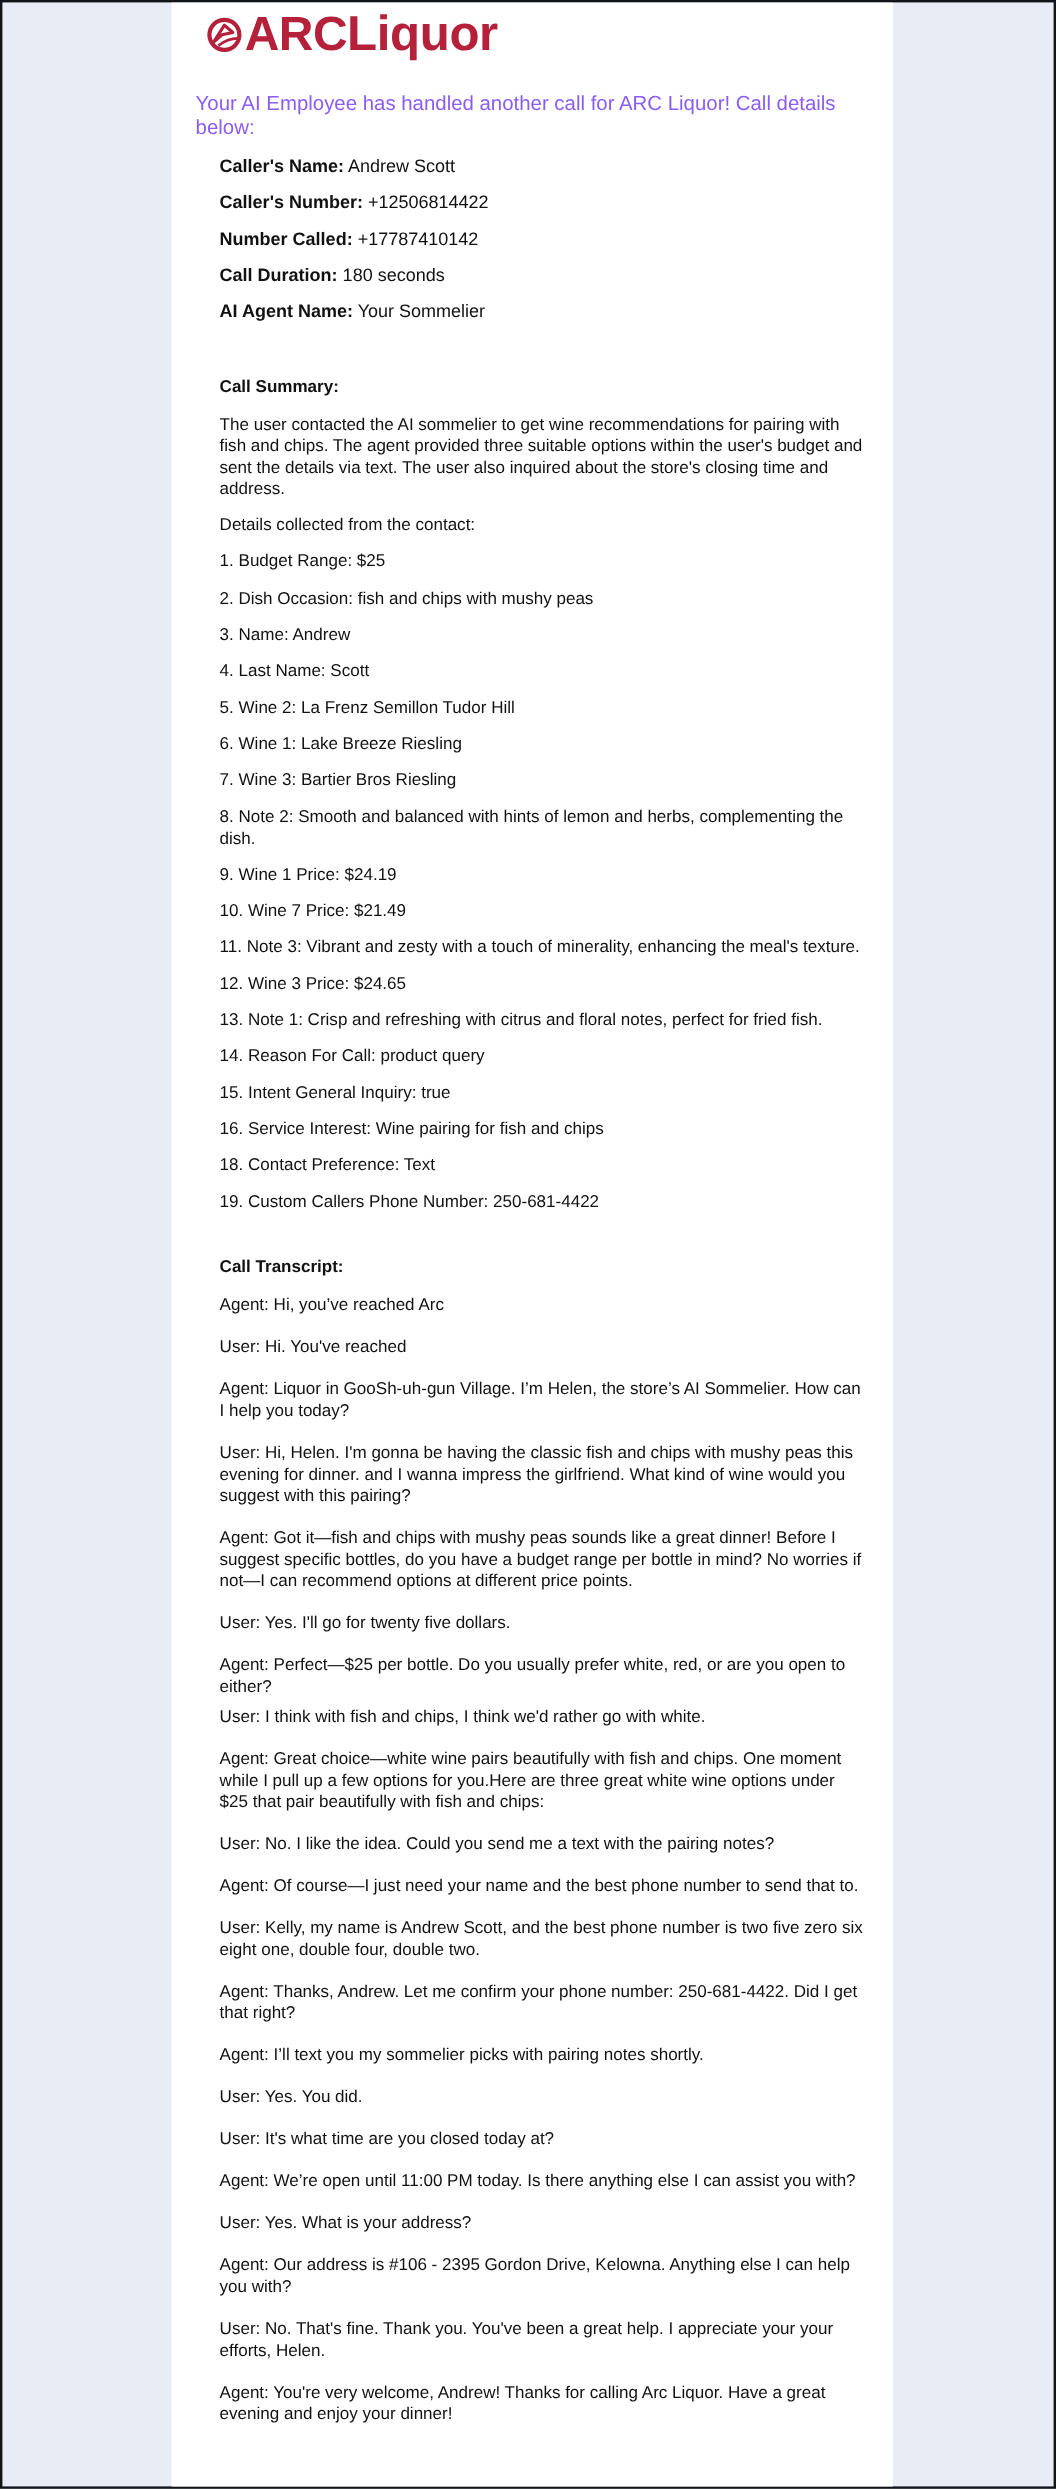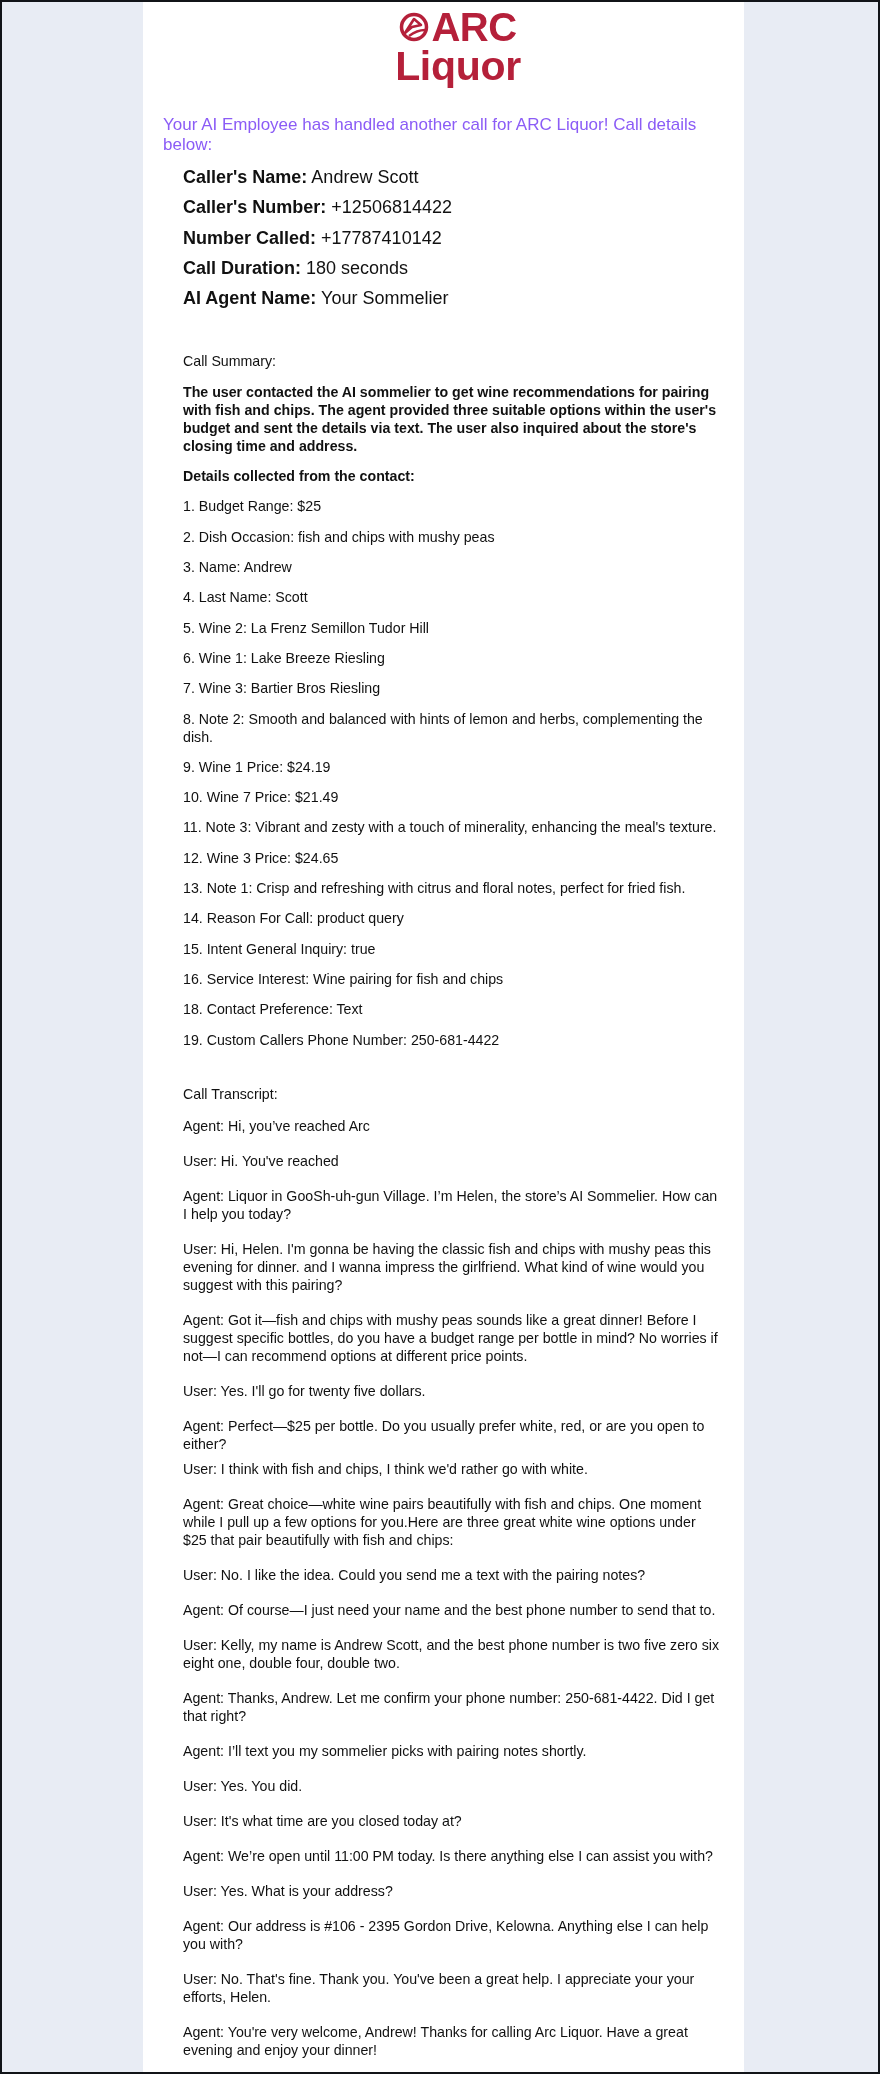--- a/index.html
+++ b/index.html
@@ -17,45 +17,45 @@
     .card {
       position: absolute;
       left: 141px;
       top: 0;
       width: 601px;
       height: 2072px;
       background: #ffffff;
     }
     .logo {
       display: flex;
-      flex-direction: column;
+      flex-direction: row;
       align-items: center;
       margin-top: 6px;
       color: #b5203a;
       font-weight: bold;
       line-height: 1;
       padding-left: 29px;
     }
     .logo-row1 { display: flex; align-items: center; height: 38px; }
     .logo-mark { width: 30px; height: 30px; margin-right: 2px; }
     .logo-arc { font-size: 40px; letter-spacing: -0.5px; }
     .logo-liquor { font-size: 41px; margin-top: 0px; letter-spacing: -0.3px; }
     .intro {
       margin: 28px 0 0 0;
       padding-left: 20px;
       font-size: 17px;
       line-height: 20px;
       color: #8b5cf6;
     }
-    .details { padding-left: 40px; margin-top: 12px; font-size: 18px; }
+    .details { padding-left: 40px; margin-top: 12px; font-size: 15px; }
     .detail-row { height: 30.3px; line-height: 20px; }
     .detail-row b { font-weight: bold; }
     .section { padding-left: 40px; padding-right: 24px; font-size: 14.2px; line-height: 18px; }
-    .section-title { font-weight: normal; margin-top: 34px; margin-bottom: 13px; }
-    .para { margin: 0 0 12px 0; font-weight: bold; }
+    .section-title { font-weight: bold; margin-top: 34px; margin-bottom: 13px; }
+    .para { margin: 0 0 12px 0; }
     .list-item { margin: 0 0 12.3px 0; }
     .transcript .title { margin-top: 36px; margin-bottom: 14px; }
     .t-line { margin: 0 0 17px 0; }
     .t-line.tight { margin-bottom: 7px; }
     .t-line b { font-weight: normal; }
   </style>
 </head>
 <body>
 
 <div class="card">

